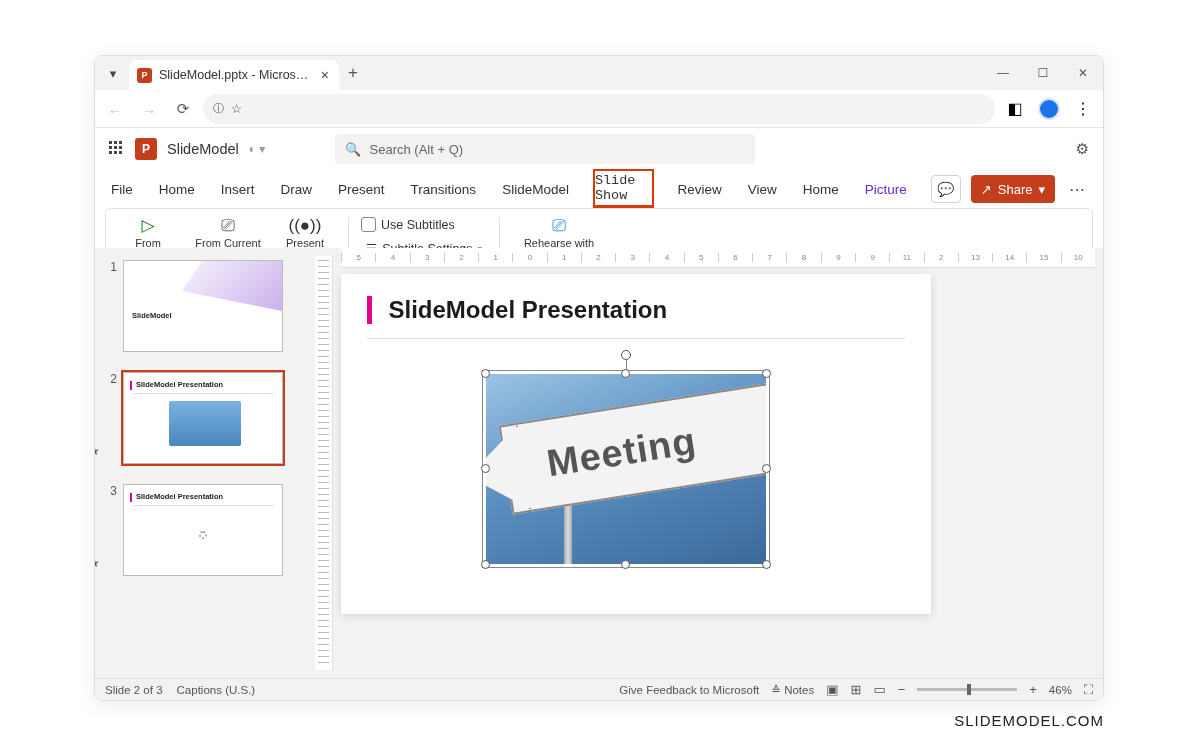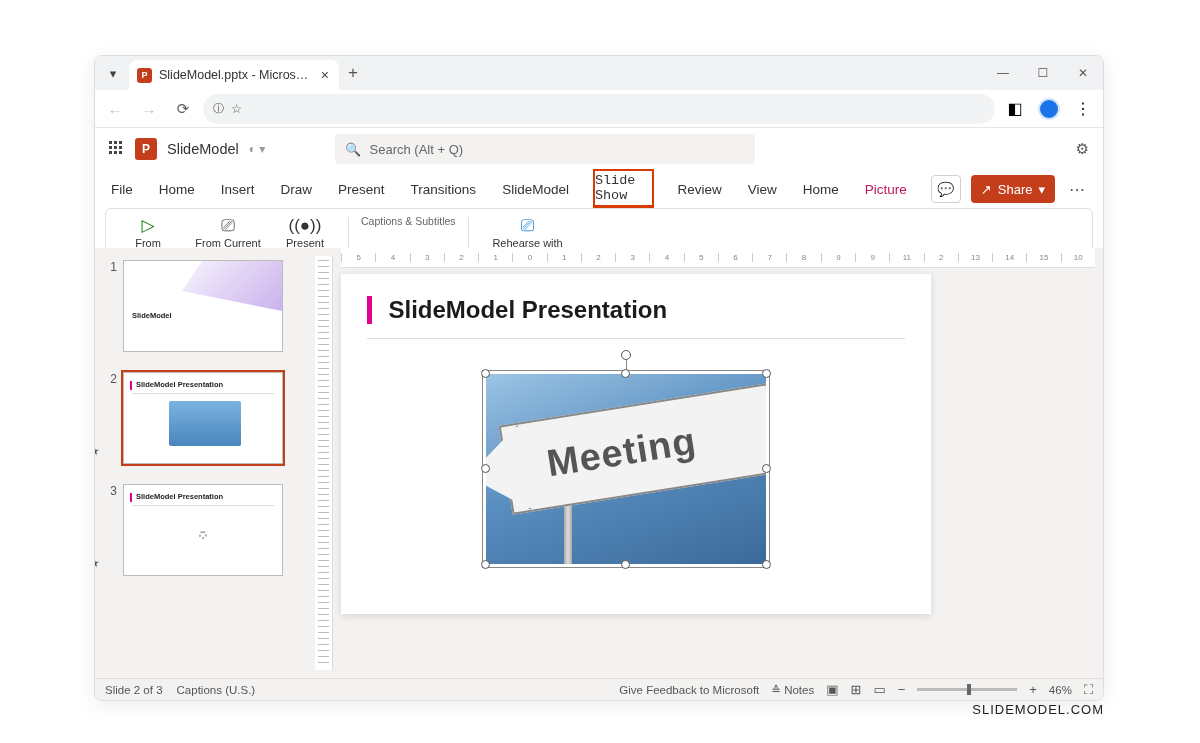--- a/index.html
+++ b/index.html
@@ -33,21 +33,21 @@
 .pp-app { width: 22px; height: 22px; background: #c43e1c; border-radius: 3px; display: inline-flex; align-items: center; justify-content: center; color: #fff; font-size: 12px; font-weight: bold; }
 .docname { font-size: 14.5px; color: #333; }
 .cloud { font-size: 12px; color: #999; }
 .searchbox { margin-left: 60px; width: 420px; height: 30px; background: #f3f2f1; border-radius: 4px; display: flex; align-items: center; padding: 0 10px; gap: 8px; color: #666; font-size: 13px; }
 .gear { margin-left: auto; color: #555; font-size: 15px; cursor: pointer; }
 
 
 .tabsrow { height: 38px; display: flex; align-items: center; padding: 0 14px; gap: 22px; font-size: 13.5px; color: #333; }
 .mtab { cursor: pointer; padding: 4px 2px; }
 .mtab.highlight { border: 2px solid #d83b01; padding: 2px 0; border-bottom-width: 4px; font-family: Liberation Mono, monospace; }
-.mtab.context { color: #be185d; }
+.mtab.context { color: #6d28d9; }
 .tabsrow .rside { margin-left: auto; display: flex; gap: 10px; align-items: center; }
 .iconbtn { width: 30px; height: 28px; border: 1px solid #d1d1d1; border-radius: 4px; display: flex; align-items: center; justify-content: center; font-size: 14px; cursor: pointer; color: #444; }
 .sharebtn { background: #c43e1c; color: #fff; border-radius: 4px; padding: 0 10px; height: 28px; display: flex; align-items: center; gap: 6px; font-size: 13px; cursor: pointer; }
 .more { font-size: 16px; color: #555; cursor: pointer; padding: 0 4px; }
 
 
 .ribbon { background: #fff; border: 1px solid #e1dfdd; border-radius: 6px; margin: 0 10px; padding: 4px 8px 2px; display: flex; gap: 12px; position: relative; }
 .rgroup { display: flex; flex-direction: column; align-items: center; }
 .rrow { display: flex; gap: 4px; }
 .sbtn { display: flex; flex-direction: column; align-items: center; font-size: 11px; color: #333; padding: 2px 6px; cursor: pointer; text-align: center; line-height: 1.15; }
@@ -95,21 +95,21 @@
 .sign::before { content:""; position:absolute; left:-40px; top:0; bottom:0; width:55px; background:#f3f3f3; border:2px solid #888; border-right:none; clip-path: polygon(0 50%, 100% 0, 100% 100%); }
 .pole { position:absolute; left:78px; bottom:0; width:8px; height:70px; background:linear-gradient(90deg,#aaa,#ddd,#aaa); }
 
 
 .status { position: absolute; bottom: 0; left: 0; right: 0; height: 22px; background: #f3f2f1; border-top: 1px solid #e1dfdd; display: flex; align-items: center; padding: 0 10px; font-size: 11.5px; color: #555; gap: 14px; }
 .status .r { margin-left: auto; display: flex; align-items: center; gap: 12px; }
 .zslider { width: 100px; height: 3px; background: #bbb; position: relative; }
 .zslider::after { content:""; position:absolute; left:50%; top:-4px; width:4px; height:11px; background:#666; }
 .vbtn { font-size: 13px; cursor: pointer; }
 
-.watermark { position: absolute; right: 96px; bottom: 26px; font-size: 13px; letter-spacing: 1px; color: #222; }
+.watermark { position: absolute; right: 96px; bottom: 14px; font-size: 15px; letter-spacing: 1px; color: #222; }
 </style>
 </head>
 <body>
 
 <div class="frame">
 
   <div class="browserbar">
     <div class="chevdn">▾</div>
     <div class="tab">
       <span class="pp-icon">P</span>
@@ -199,20 +199,31 @@
         <div class="sbtn">
             <div class="ic">((●))</div>
             <span style="max-width:50px">Present Live</span>
             <span style="font-size:9px">▾</span>
           </div>
       </div>
       <div class="glabel">Start Slide Show</div>
     </div>
     <div style="width:1px;background:#e1dfdd;margin:4px 0"></div>
     <div class="rgroup">
+      <div style="display:flex;flex-direction:column;gap:6px;padding-top:4px">
+        <div class="chkrow">
+            <div class="chk"></div>
+            <span>Use Subtitles</span>
+          </div>
+        <div class="subbtn">
+            <span>☰</span>
+            <span>Subtitle Settings</span>
+            <span style="font-size:9px">▾</span>
+          </div>
+      </div>
       <div class="glabel">Captions &amp; Subtitles</div>
     </div>
     <div style="width:1px;background:#e1dfdd;margin:4px 0"></div>
     <div class="rgroup">
       <div class="sbtn">
           <div class="ic" style="color:#0078d4">⎚</div>
           <span style="max-width:82px">Rehearse with Coach</span>
           <span style="font-size:9px">▾</span>
         </div>
       <div class="glabel">Coach</div>

